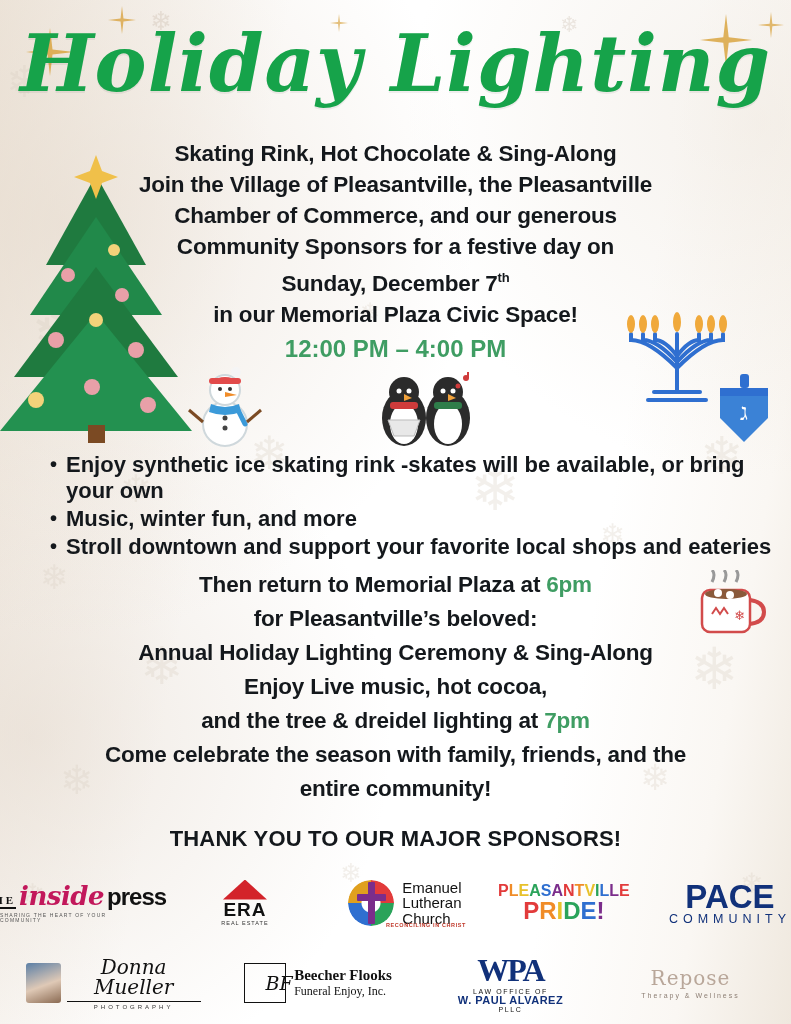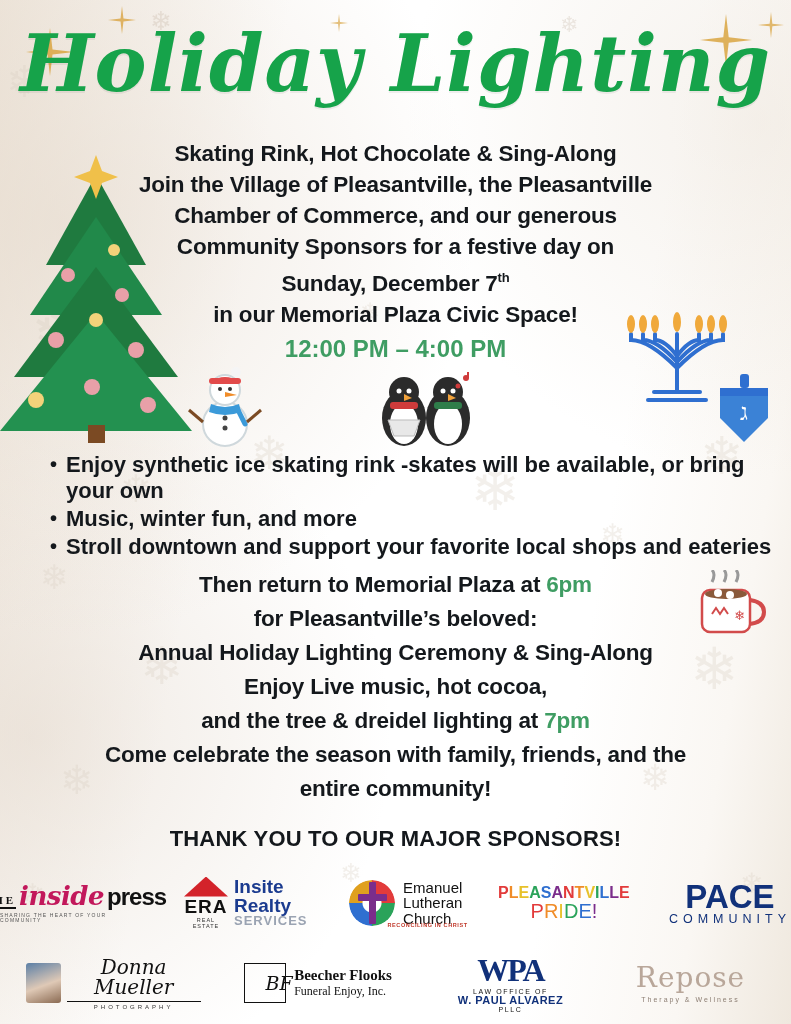--- a/index.html
+++ b/index.html
@@ -138,21 +138,21 @@
   .cross-h { position:absolute; left:9px; top:14px; width:29px; height:7px; background:#7b2d8b; border-radius:1px; }
   .emanuel-txt { line-height:1.02; color:#111; }
   .emanuel-txt .e1 { font-size:15px; }
   .emanuel-txt .e2 { font-size:15px; }
   .emanuel-txt .e3 { font-size:15px; }
   .emanuel-sub { font-size:5.5px; letter-spacing:0.6px; color:#c0392b; font-weight:700; position:absolute; bottom:6px; left:46px; }
 
   
   .lg-pride { width:120px; flex-direction:column; line-height:1.02; }
   .pride-1 { font-weight:700; font-size:16px; letter-spacing:0px; }
-  .pride-2 { font-weight:400; font-size:20px; letter-spacing:0px; }
+  .pride-2 { font-weight:700; font-size:24px; letter-spacing:0px; }
 
   
   .lg-pace { width:140px; flex-direction:column; line-height:1;margin-left:11px; }
   .pace-1 { font-weight:700; font-size:33px; color:#11317a; letter-spacing:0px; }
   .pace-2 { font-weight:400; font-size:12.5px; color:#11317a; letter-spacing:5px; }
 
   
   .lg-donna { width:175px; gap:6px; }
   .donna-photo { width:40px; height:40px; border-radius:3px; background:
       linear-gradient(160deg,#5b7fa6 0%, #dfc9b6 55%, #8a6a52 100%); }
@@ -171,21 +171,21 @@
 
   
   .lg-wpa { width:150px; flex-direction:column; line-height:1; }
   .wpa-mark { font-family:"Liberation Serif", serif; font-weight:700; font-size:32px; color:#11317a; letter-spacing:-2px; }
   .wpa-1 { font-size:7px; letter-spacing:1.6px; color:#111; margin-top:2px; }
   .wpa-2 { font-weight:700; font-size:11px; color:#11317a; letter-spacing:0.5px; }
   .wpa-3 { font-size:7px; letter-spacing:1.6px; color:#111; }
 
   
   .lg-repose { width:150px; flex-direction:column; line-height:1; }
-  .rep-1 { font-family:"DejaVu Serif", serif; font-size:28px; color:#b9a79a; letter-spacing:1px;text-align:right; }
+  .rep-1 { font-family:"DejaVu Serif", serif; font-size:20px; color:#b9a79a; letter-spacing:1px;text-align:right; }
   .rep-2 { font-size:7px; letter-spacing:2px; color:#8d7f74; margin-top:4px; }
 
   
   .art { position:absolute; }
 </style>
 </head>
 <body>
 
 <div class="flyer">
 
@@ -372,25 +372,20 @@
       </div>
       <div class="ip-tag">SHARING THE HEART OF YOUR COMMUNITY</div>
     </div>
 
     <div class="logo lg-era">
       <div class="era-block">
         <div class="era-roof"></div>
         <div class="era-word">ERA</div>
         <div class="era-sub">REAL ESTATE</div>
       </div>
-      <div class="insite">
-        <div class="i1">Insite</div>
-        <div class="i2">Realty</div>
-        <div class="i3">SERVICES</div>
-      </div>
     </div>
 
     <div class="logo lg-emanuel">
       <div class="cross-wrap">
         <div class="cross-circ"></div>
         <div class="cross-v"></div>
         <div class="cross-h"></div>
       </div>
       <div class="emanuel-txt">
         <div class="e1">Emanuel</div>

